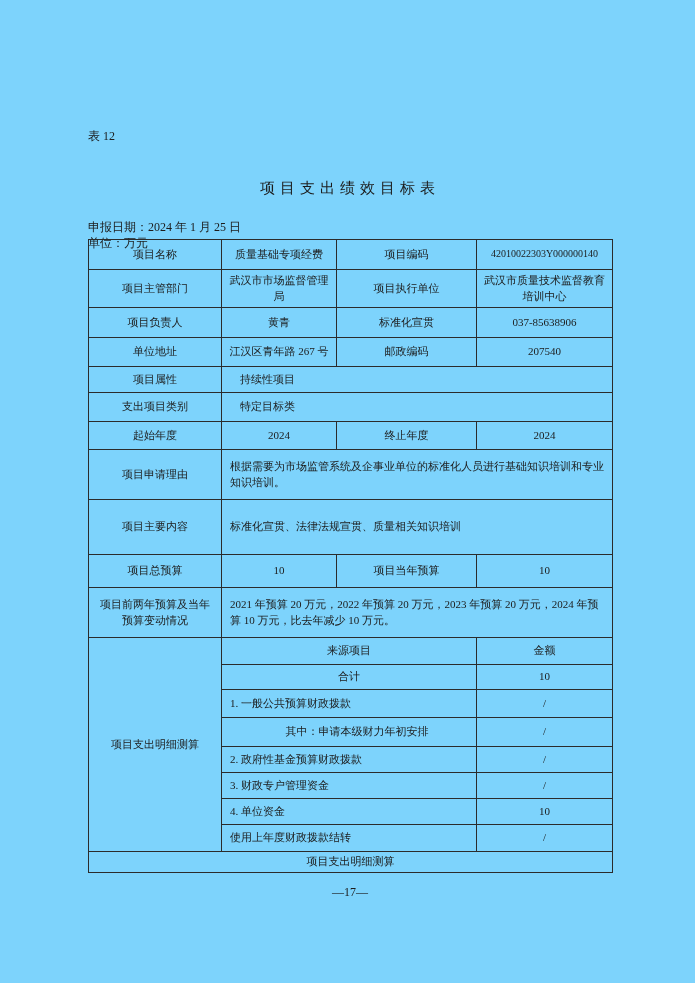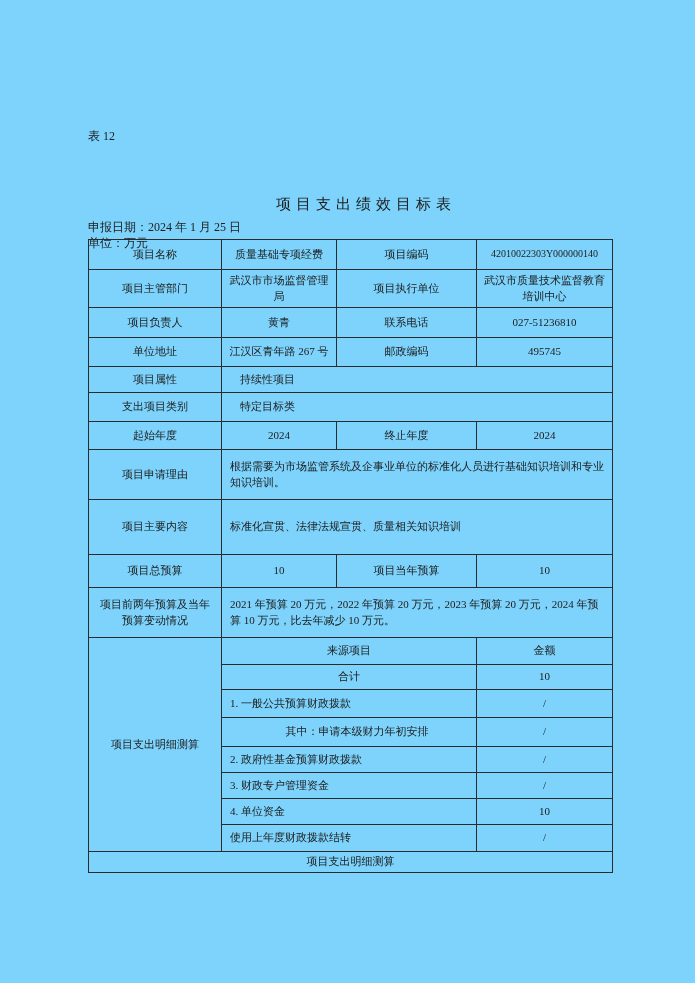--- a/index.html
+++ b/index.html
@@ -21,21 +21,21 @@
     left: 88px;
     top: 128px;
     font-size: 12px;
     line-height: 16px;
   }
   .doc-title {
     position: absolute;
     left: 88px;
     top: 178px;
     width: 524px;
-    margin: 16px;
+    margin: 0;
     text-align: center;
     font-size: 15px;
     font-weight: normal;
     letter-spacing: 5px;
     line-height: 20px;
   }
   .meta-row {
     position: absolute;
     left: 88px;
     top: 219px;
@@ -122,28 +122,28 @@
       </tr>
       <tr style="height:38px">
         <td>项目主管部门</td>
         <td>武汉市市场监督管理局</td>
         <td>项目执行单位</td>
         <td>武汉市质量技术监督教育培训中心</td>
       </tr>
       <tr style="height:30px">
         <td>项目负责人</td>
         <td>黄青</td>
-        <td>联系电话</td>
-        <td>027-51236810</td>
+        <td>标准化宣贯</td>
+        <td>037-85638906</td>
       </tr>
       <tr style="height:29px">
         <td>单位地址</td>
         <td>江汉区青年路 267 号</td>
         <td>邮政编码</td>
-        <td>495745</td>
+        <td>207540</td>
       </tr>
       <tr style="height:26px">
         <td>项目属性</td>
         <td colspan="3" class="pad-left">持续性项目</td>
       </tr>
       <tr style="height:29px">
         <td>支出项目类别</td>
         <td colspan="3" class="pad-left">特定目标类</td>
       </tr>
       <tr style="height:28px">
@@ -204,14 +204,15 @@
         <td colspan="2" class="left">使用上年度财政拨款结转</td>
         <td>/</td>
       </tr>
 
       <tr style="height:21px">
         <td colspan="4">项目支出明细测算</td>
       </tr>
     </tbody>
   </table>
 
+  <div class="page-number">—17—</div>
 
 </div>
 
 </body></html>

